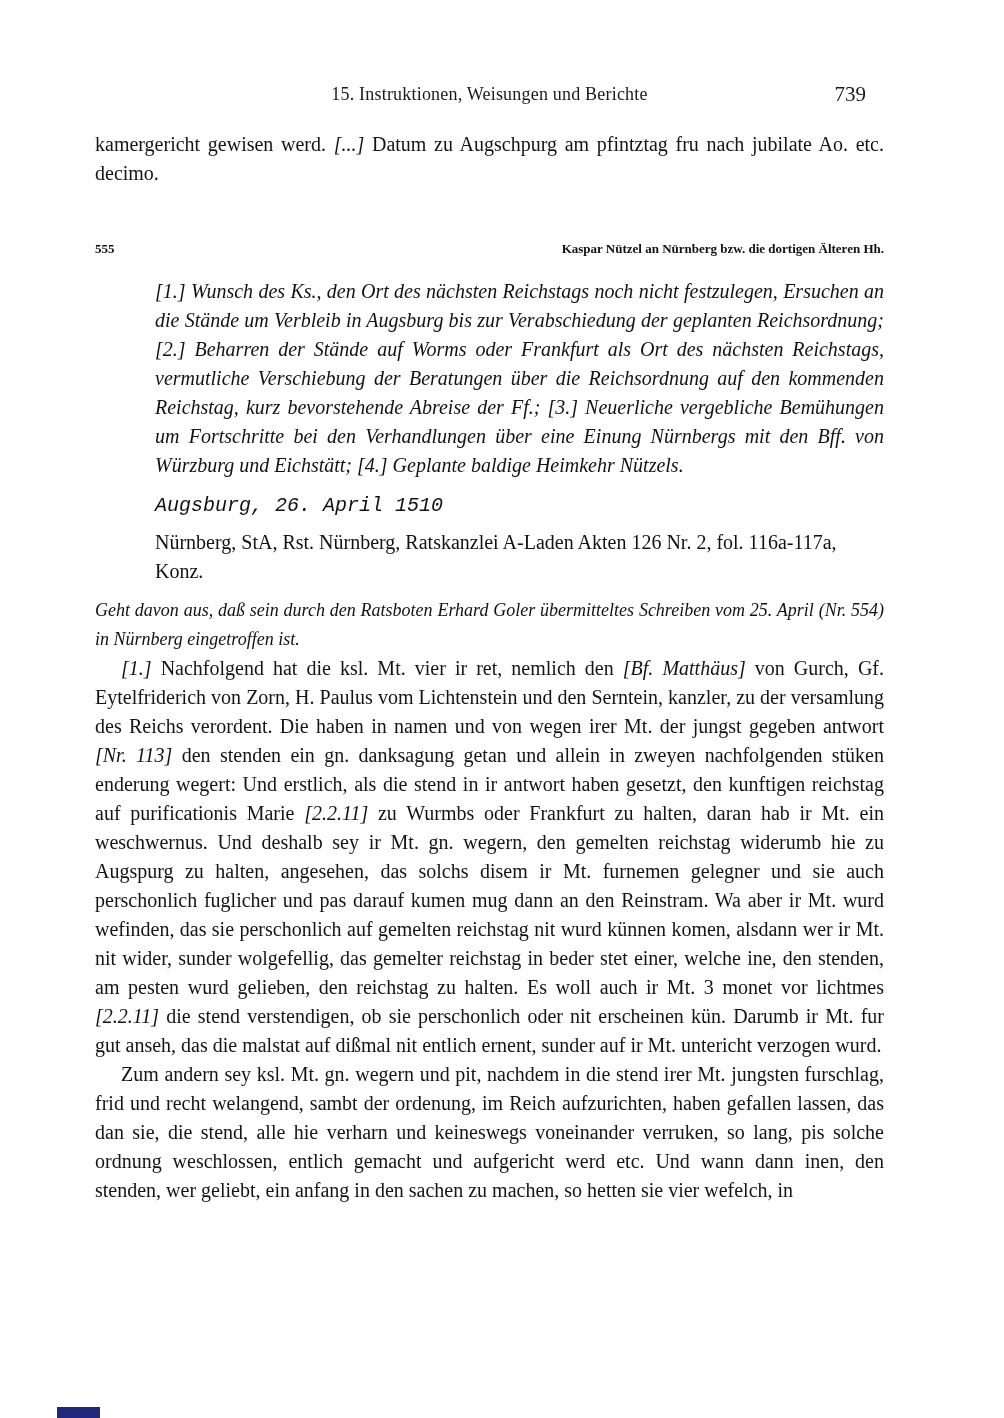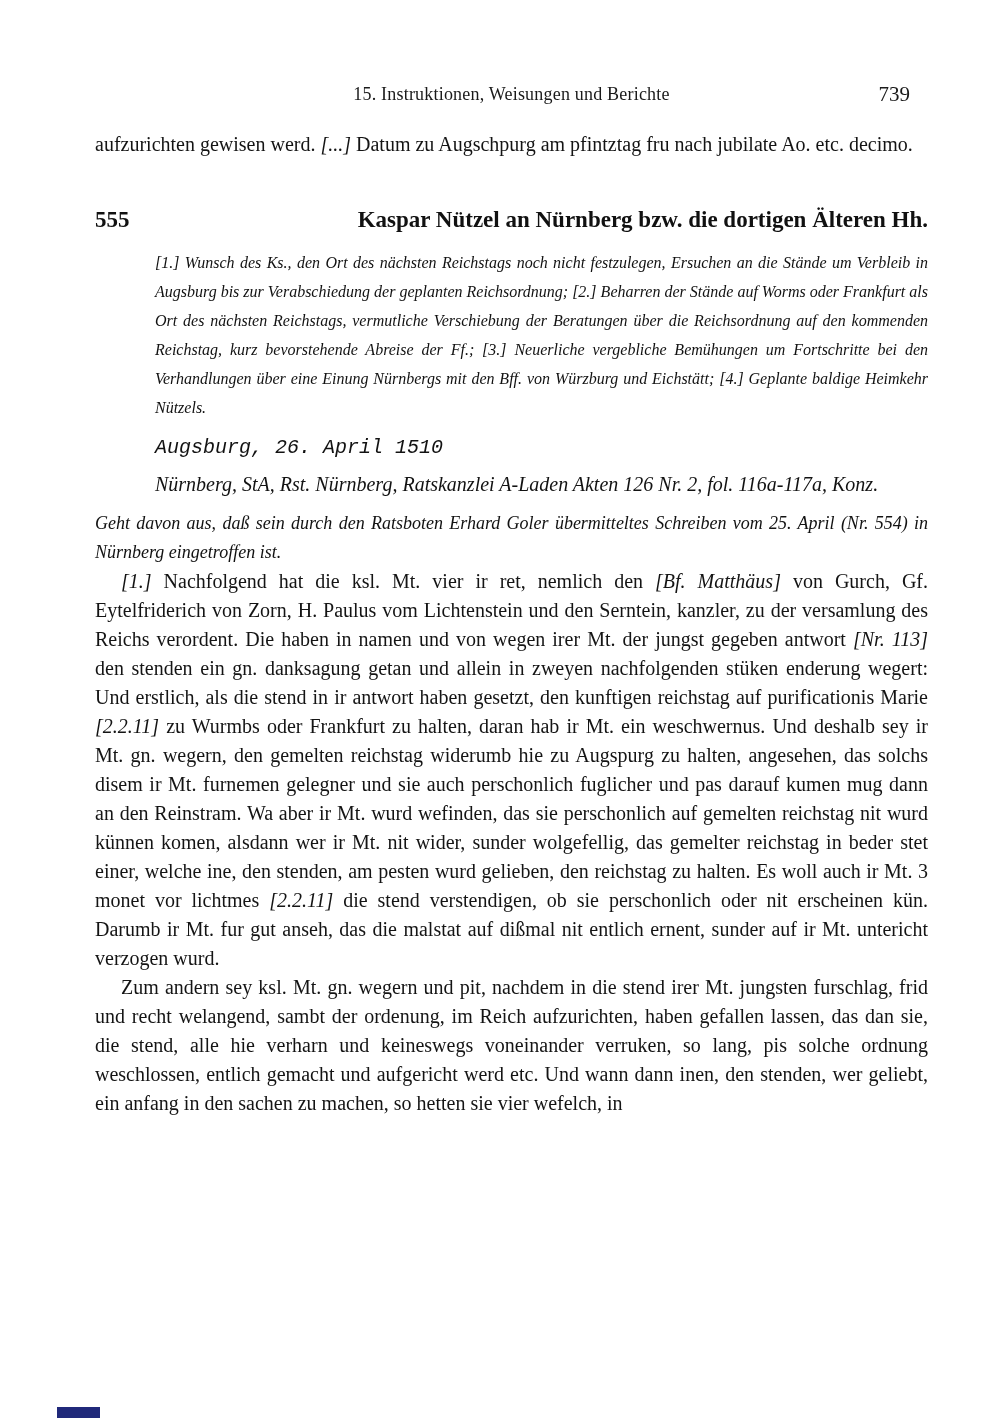--- a/index.html
+++ b/index.html
@@ -6,21 +6,21 @@
   html, body { margin: 0; padding: 0; background: #e8e8e8; }
   .page {
     position: relative;
     width: 1004px;
     height: 1418px;
     margin: 0 auto;
     background: #ffffff;
     color: #121212;
     font-family: "Liberation Serif", serif;
     box-sizing: border-box;
-    padding: 84px 76px 0 95px;
+    padding: 84px 120px 0 95px;
     overflow: hidden;
   }
   .header {
     position: relative;
     height: 26px;
     margin-bottom: 20px;
   }
   .running {
     display: block;
     text-align: center;
@@ -39,46 +39,45 @@
   .body-text {
     font-size: 20px;
     line-height: 29px;
     text-align: justify;
     color: #141414;
   }
   .intro { margin-bottom: 47px; }
   .entry-heading {
     display: flex;
     font-weight: bold;
-    font-size: 23px;
+    font-size: 13px;
     line-height: 27px;
     margin-bottom: 15px;
     color: #111;
   }
   .entry-num { width: 60px; flex: none; }
   .entry-title { flex: 1; text-align: right; }
   .summary {
     margin-left: 60px;
     font-style: italic;
-    font-size: 16px;
+    font-size: 20px;
     line-height: 29px;
     text-align: justify;
     margin-bottom: 11px;
   }
   .dateline {
     margin-left: 60px;
     font-style: italic;
     font-size: 20px;
     line-height: 29px;
     margin-bottom: 8px;
     font-family: Liberation Mono, monospace;
   }
   .source {
     margin-left: 60px;
-    font-style: italic;
     font-size: 20px;
     line-height: 29px;
     text-align: left;
     margin-bottom: 10px;
   }
   .editorial {
     font-style: italic;
     font-size: 18px;
     line-height: 29px;
     text-align: justify;
@@ -97,21 +96,21 @@
 </head>
 <body>
 
 <div class="page">
 
   <div class="header">
     <span class="running">15. Instruktionen, Weisungen und Berichte</span>
     <span class="pagenum">739</span>
   </div>
 
-  <p class="body-text intro"><span>aufzurichten gewisen werd. </span><span class="it">[...]</span><span> Datum zu Augschpurg am pfintztag fru nach jubilate Ao. etc. decimo.</span></p>
+  <p class="body-text intro"><span>kamergericht gewisen werd. </span><span class="it">[...]</span><span> Datum zu Augschpurg am pfintztag fru nach jubilate Ao. etc. decimo.</span></p>
 
   <div class="entry-heading">
     <span class="entry-num">555</span>
     <span class="entry-title">Kaspar Nützel an Nürnberg bzw. die dortigen Älteren Hh.</span>
   </div>
 
   <p class="summary">[1.] Wunsch des Ks., den Ort des nächsten Reichstags noch nicht festzulegen, Ersuchen an die Stände um Verbleib in Augsburg bis zur Verabschiedung der geplanten Reichsordnung; [2.] Beharren der Stände auf Worms oder Frankfurt als Ort des nächsten Reichstags, vermutliche Verschiebung der Beratungen über die Reichsordnung auf den kommenden Reichstag, kurz bevorstehende Abreise der Ff.; [3.] Neuerliche vergebliche Bemühungen um Fortschritte bei den Verhandlungen über eine Einung Nürnbergs mit den Bff. von Würzburg und Eichstätt; [4.] Geplante baldige Heimkehr Nützels.</p>
 
   <p class="dateline">Augsburg, 26. April 1510</p>
 

